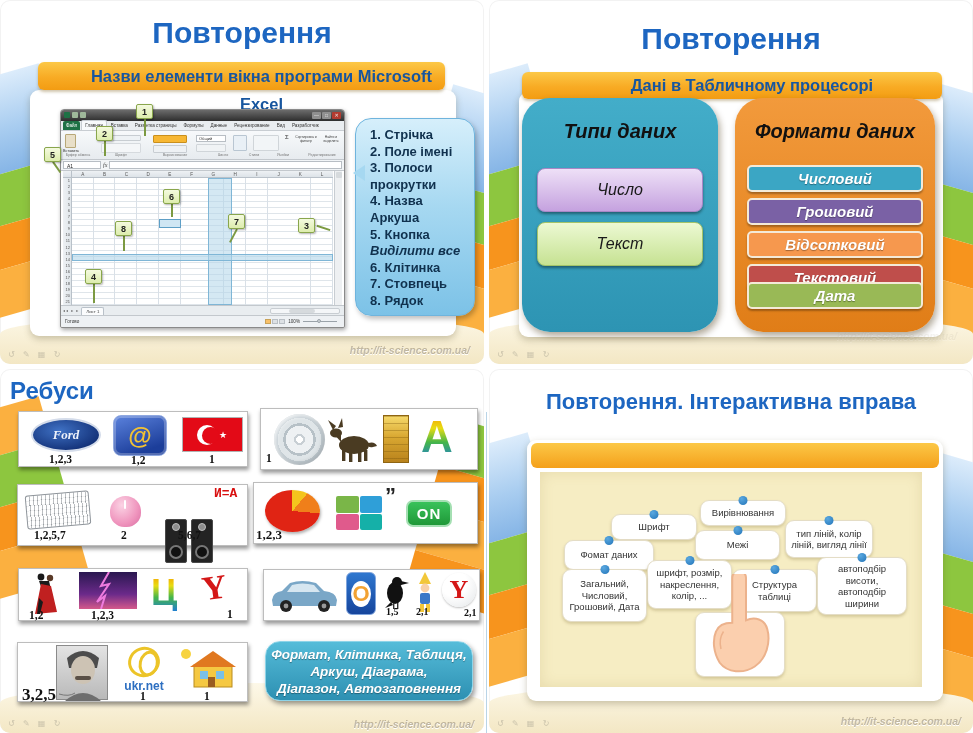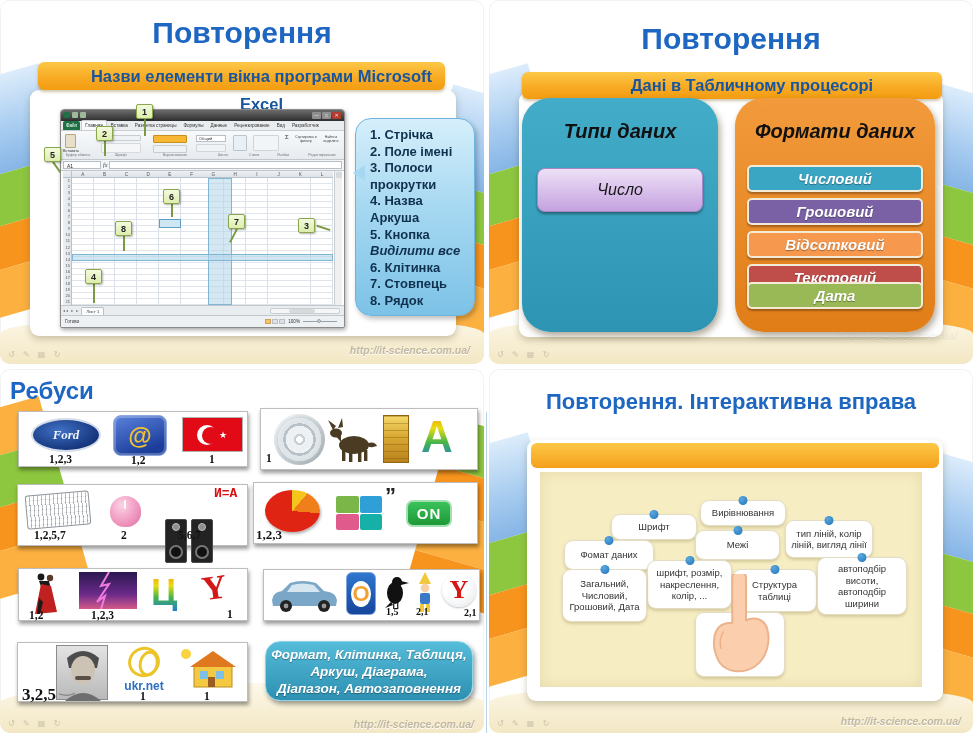--- a/index.html
+++ b/index.html
@@ -426,20 +426,23 @@
     <div class="cream-bottom"></div>
     <div class="s-title">Повторення</div>
     <div class="banner">Дані в Табличному процесорі</div>
     <div class="white-card"></div>
 
     <div class="panel panel-teal">
       <div class="panel-title">Типи даних</div>
       <div class="type-btn tb-num">
           <span>Число</span>
         </div>
+      <div class="type-btn tb-txt">
+          <span>Текст</span>
+        </div>
     </div>
     <div class="panel panel-orange">
       <div class="panel-title">Формати даних</div>
       <div class="fmt-btn fb1">Числовий</div>
       <div class="fmt-btn fb2">Грошовий</div>
       <div class="fmt-btn fb3">Відсотковий</div>
       <div class="fmt-btn fb4">Текстовий</div>
       <div class="fmt-btn fb5">Дата</div>
     </div>
     <div class="watermark faint" style="right:16px;bottom:22px;">http://it-science.com.ua/</div>

